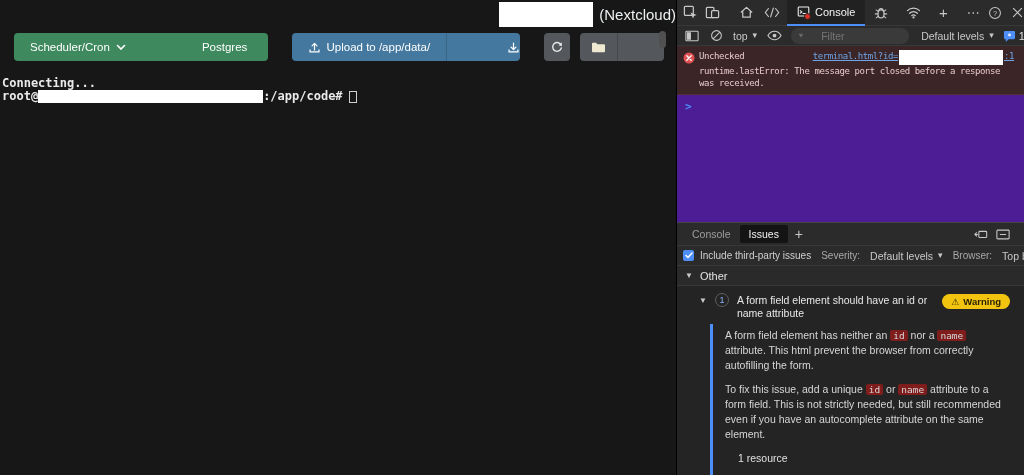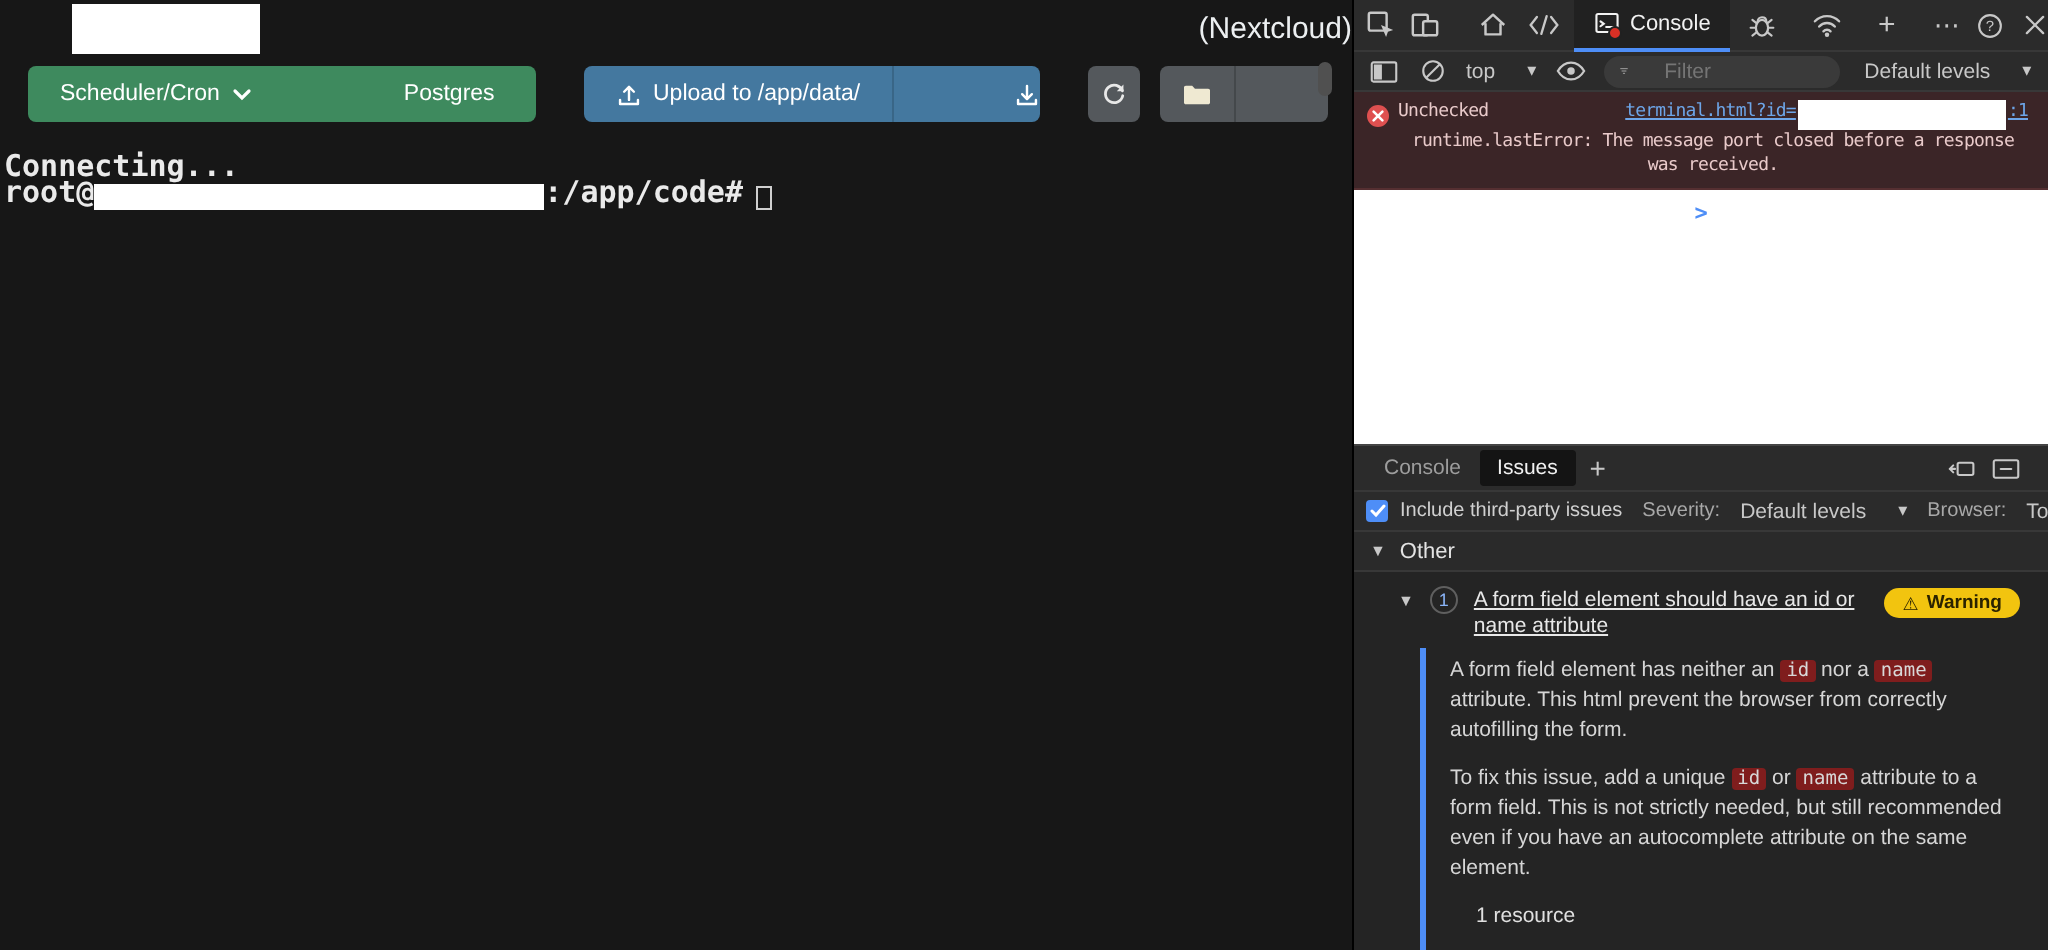--- a/index.html
+++ b/index.html
@@ -2,39 +2,39 @@
 <html><head>
 <meta charset="utf-8">
 <style>
   * { margin:0; padding:0; box-sizing:border-box; }
   html,body { width:1024px; height:475px; overflow:hidden; background:#171717;
               font-family:"Liberation Sans", sans-serif; }
   .app { display:flex; width:1024px; height:475px; }
 
   
   .lp { position:relative; width:676px; height:475px; background:#171717; }
-  .lp-titlebar { height:28px; display:flex; align-items:center; justify-content:space-between; gap:6px;margin-left:36px; }
+  .lp-titlebar { height:28px; display:flex; align-items:center; justify-content:flex-end; gap:6px;margin-left:36px; }
   .redact { background:#ffffff; display:inline-block; }
   .lp-title-redact { width:94px; height:25px; }
   .lp-title { color:#eceff1; font-size:15px; }
   .lp-toolbar { display:flex; align-items:center; margin:5px 12px 0 14px; gap:10px; }
   .btn-group { display:flex; align-items:stretch; border-radius:4px; overflow:hidden; height:28px;gap:44px; }
   .grp-green { background:#3e8a5e; }
   .grp-blue  { background:#44789f; margin-left:14px; }
   .grp-gray  { background:#54585c; }
   .gbtn { display:flex; align-items:center; gap:6px; padding:0 16px; color:#fff;
           font-size:11.5px; cursor:pointer; white-space:nowrap; }
   .grp-blue .gbtn { border-right:1px solid rgba(0,0,0,.15); }
   .grp-blue .gbtn:last-child { border-right:none; }
   .grp-gray .gbtn { padding:0 11px; border-right:1px solid rgba(0,0,0,.18); }
   .grp-gray .gbtn:last-child { border-right:none; }
   .sq-btn { width:36px; height:28px; border-radius:4px; background:#54585c; display:flex;
             align-items:center; justify-content:center; color:#e8e8e8; cursor:pointer; margin-left:14px; }
   .caret { font-size:9px; color:#fff; line-height:1; }
-  .term { margin:16px 0 0 2px; font-family:"DejaVu Sans Mono", monospace; font-size:15px;
+  .term { margin:16px 0 0 2px; font-family:"DejaVu Sans Mono", monospace; font-size:12px;
           font-weight:bold; color:#eaeaea; line-height:13px; }
   .term-prompt-redact { width:225px; height:13px; vertical-align:text-bottom; }
   .cursor { display:inline-block; width:8px; height:12px; border:1px solid #cfcfcf;
             vertical-align:text-bottom; margin-left:6px; }
   .lp-scroll-thumb { position:absolute; left:659px; top:31px; width:7px; height:17px;
                      border-radius:3.5px; background:#505050; }
 
   
   .dt { width:348px; height:475px; display:flex; flex-direction:column; background:#242424;
         border-left:1px solid #000; color:#c8c8c8; font-size:11px; }
@@ -47,29 +47,29 @@
   .dt-tab { position:relative; display:flex; align-items:center; gap:5px; height:26px;
             padding:0 10px; background:#212121; border-bottom:2px solid #4e8ef7;
             color:#f2f2f2; font-size:11px; cursor:pointer; margin-left:4px; }
   .tab-badge { position:absolute; left:17px; bottom:4px; width:7px; height:7px; border-radius:50%;
                background:#d93025; border:1px solid #212121; }
   .vsep { width:1px; height:14px; background:#4a4a4a; margin:0 4px; }
   .spacer { flex:1; }
 
   .ctoolbar { display:flex; align-items:center; height:20px; background:#2b2b2b;
               border-bottom:1px solid #383838; padding:0 4px; flex-shrink:0; gap:2px; }
-  .ddl { display:flex; align-items:center; gap:16px; padding:0 4px; color:#c8c8c8;
+  .ddl { display:flex; align-items:center; gap:5px; padding:0 4px; color:#c8c8c8;
          font-size:10.5px; cursor:pointer; white-space:nowrap; }
   .filter-pill { display:flex; align-items:center; gap:18px; background:#3a3a3a; border-radius:9px;
                  height:16px; width:118px; padding:4px 8px; margin:0 4px; }
   .filter-pill input { background:transparent; border:none; outline:none; color:#bdbdbd;
                        font-size:10.5px; width:80px; font-family:"Liberation Sans",sans-serif; }
   .bubble { display:flex; align-items:center; gap:3px; padding:0 3px; cursor:pointer; }
 
-  .console-body { flex:1; background:#ffffff; overflow:hidden; display:flex; flex-direction:column;text-align:center; }
+  .console-body { flex:1; background:#4c1d95; overflow:hidden; display:flex; flex-direction:column; }
   .err { position:relative; background:#3b2527; border-bottom:1px solid #552f31;
          padding:4px 10px 5px 22px; font-family:"DejaVu Sans Mono", monospace;
          font-size:9px; letter-spacing:-0.4px; line-height:12px; color:#e9caca; }
   .err-ic { position:absolute; left:6px; top:6px; }
   .err-line1 { display:flex; justify-content:space-between; align-items:flex-start; }
   .err-link-wrap { display:flex; align-items:flex-start; white-space:nowrap; }
   .err a { color:#6da5e8; text-decoration:underline; cursor:pointer; }
   .err-redact { width:104px; height:15px; margin:0 1px; }
   .con-prompt { padding:5px 8px; font-family:"DejaVu Sans Mono", monospace; font-size:11px;
                 font-weight:bold; color:#4e8ef7; }
@@ -87,21 +87,21 @@
   .chk { width:11px; height:11px; border-radius:2px; background:#4e8ef7; display:flex;
          align-items:center; justify-content:center; flex-shrink:0; cursor:pointer; }
   .sec-row { display:flex; align-items:center; gap:7px; height:20px; background:#2a2a2a;
              border-bottom:1px solid #383838; padding:0 8px; color:#e3e3e3; flex-shrink:0; }
   .exp { font-size:8px; color:#c8c8c8; line-height:1; }
   .issue-wrap { flex:1; overflow:hidden; padding-left:20px; }
   .issue-head { display:flex; align-items:flex-start; padding:8px 14px 4px 2px; gap:8px; }
   .cnt-badge { width:14px; height:14px; border-radius:50%; border:1px solid #5f5f5f;
                color:#8ab4f8; font-size:9px; display:flex; align-items:center;
                justify-content:center; flex-shrink:0; margin-top:-1px; }
-  .issue-title { color:#e8e8e8; font-size:10.5px; line-height:13px; max-width:200px; flex:1;text-decoration:underline; }
+  .issue-title { color:#e8e8e8; font-size:10.5px; line-height:13px; max-width:200px; flex:1; }
   .warn-badge { display:flex; align-items:center; gap:4px; background:#f2c40f; color:#2b2300;
                 border-radius:9px; padding:2px 9px; font-size:9.5px; font-weight:bold;
                 flex-shrink:0; cursor:pointer; }
   .warn-tri { font-size:9px; font-weight:normal; }
   .issue-desc { margin-left:13px; border-left:3px solid #4e8ef7; padding:4px 12px 0 12px;
                 min-height:160px; color:#d6d6d6; font-size:10.5px; line-height:15px;
                 width:305px; }
   .issue-desc p { margin-bottom:9px; }
   code.chip { font-family:"DejaVu Sans Mono", monospace; font-size:9.5px; background:#7f1d1d;
               border-radius:2px; padding:0 3px; color:#d8d8d8; }

